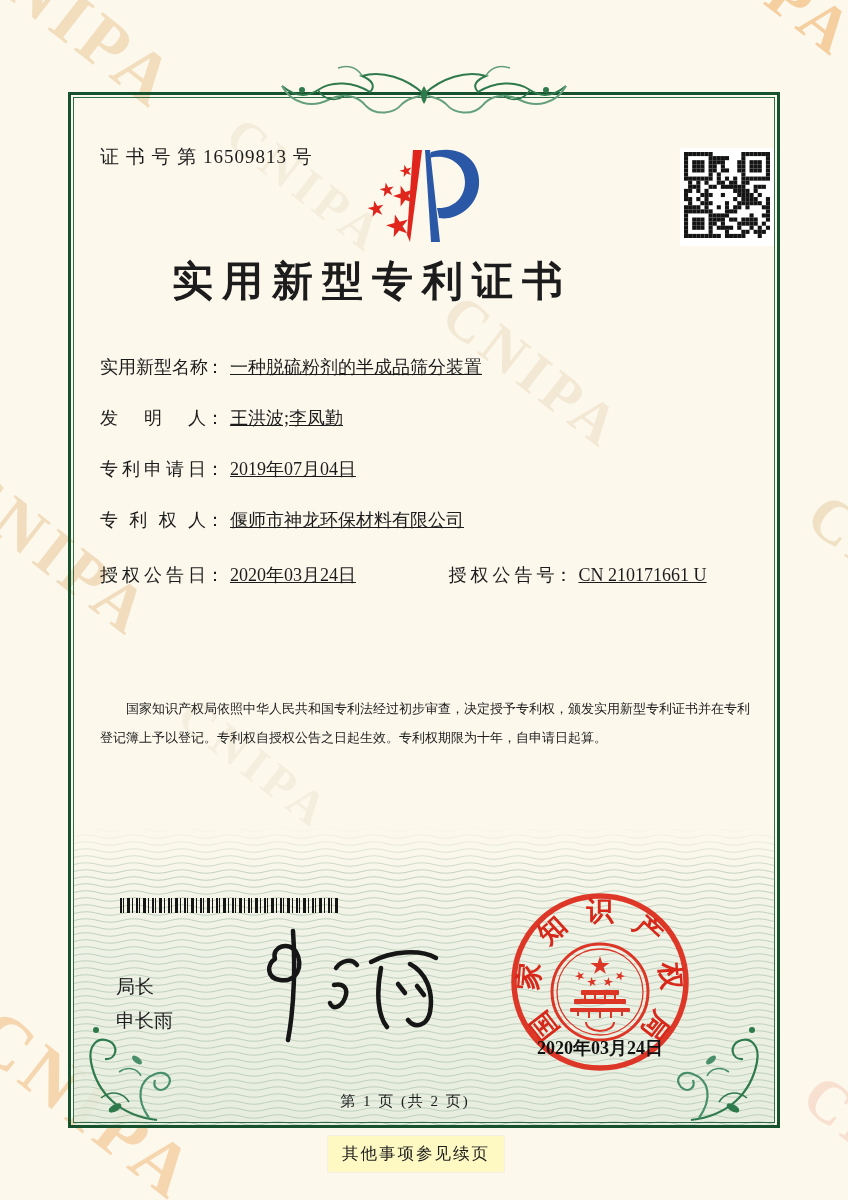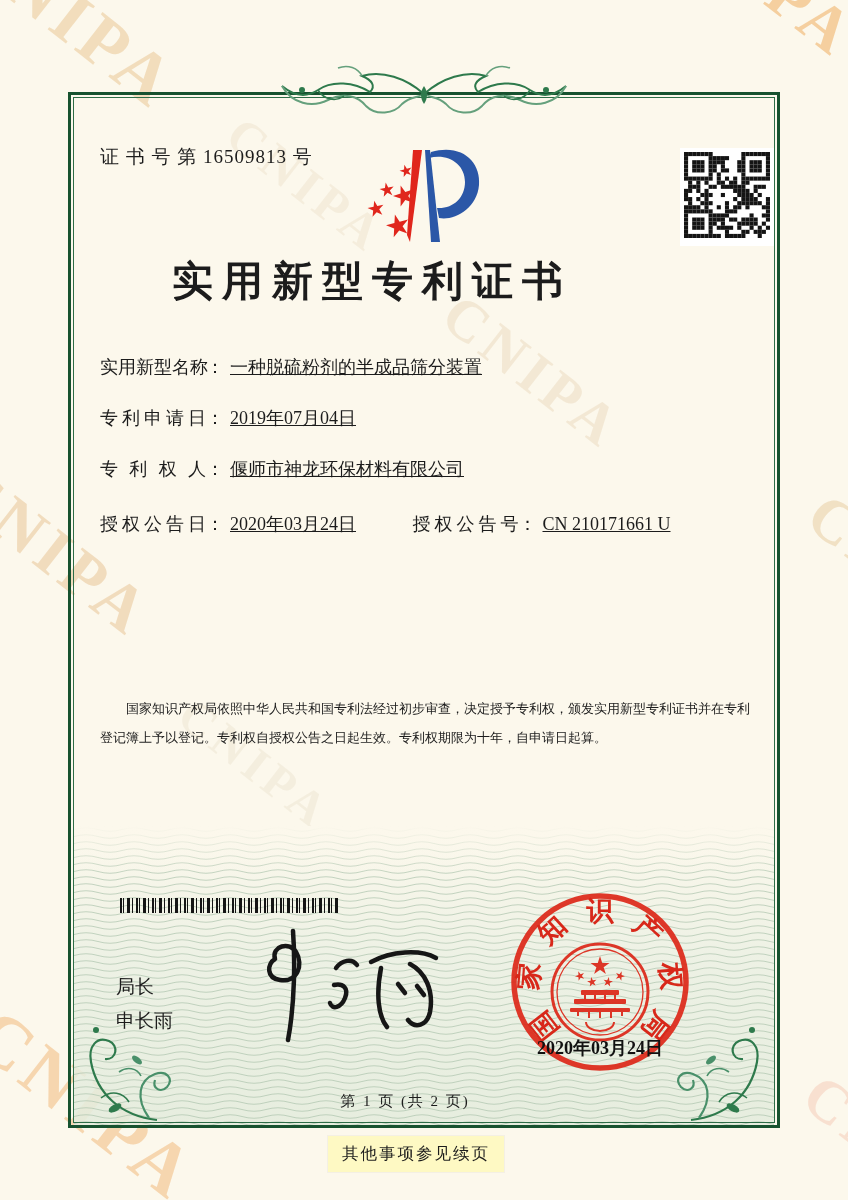--- a/index.html
+++ b/index.html
@@ -39,21 +39,21 @@
   .qrbox{position:absolute;left:680px;top:148px;z-index:5;background:#fff;padding:4px;}
   .title{position:absolute;left:68px;top:254px;width:608px;z-index:5;
          text-align:center;font-size:41px;font-weight:bold;letter-spacing:9px;}
   
   .fields{position:absolute;left:100px;top:356px;width:650px;z-index:5;font-size:18px;}
   .frow{margin-bottom:28px;line-height:23px;white-space:nowrap;}
   .frow.last{margin-bottom:0;}
   .flabel{display:inline-block;width:106px;text-align:justify;text-align-last:justify;vertical-align:top;}
   .fvalue{margin-left:6px;text-decoration:underline;}
   .grant{margin-top:32px;}
-  .grant .pair2{margin-left:52px;}
+  .grant .pair2{margin-left:88px;}
   
   .paras{position:absolute;left:100px;top:694px;width:650px;z-index:5;
          font-size:13px;line-height:29px;text-align:justify;}
   .paras p{margin:0;text-indent:2em;}
   
   .barcode{position:absolute;left:120px;top:898px;width:218px;height:15px;z-index:5;
     background:repeating-linear-gradient(90deg,#151515 0 2px,transparent 2px 3px,
       #151515 3px 4px,transparent 4px 7px,#151515 7px 10px,transparent 10px 12px,
       #151515 12px 13px,transparent 13px 16px);}
   .signer{position:absolute;left:116px;top:970px;z-index:5;font-size:19px;line-height:34px;}
@@ -417,20 +417,23 @@
     </svg>
 </div>
 
 <div class="title">实用新型专利证书</div>
 
 <div class="fields">
   <div class="frow">
     <span class="flabel">实用新型名称</span><span>：</span><span class="fvalue">一种脱硫粉剂的半成品筛分装置</span>
   </div>
   <div class="frow">
+    <span class="flabel">发明人</span><span>：</span><span class="fvalue">王洪波;李凤勤</span>
+  </div>
+  <div class="frow">
     <span class="flabel">专利申请日</span><span>：</span><span class="fvalue">2019年07月04日</span>
   </div>
   <div class="frow">
     <span class="flabel">专利权人</span><span>：</span><span class="fvalue">偃师市神龙环保材料有限公司</span>
   </div>
   <div class="frow grant">
     <span><span class="flabel">授权公告日</span><span>：</span><span class="fvalue">2020年03月24日</span></span>
     <span class="pair2"><span class="flabel">授权公告号</span><span>：</span><span class="fvalue">CN 210171661 U</span></span>
   </div>
 </div>

